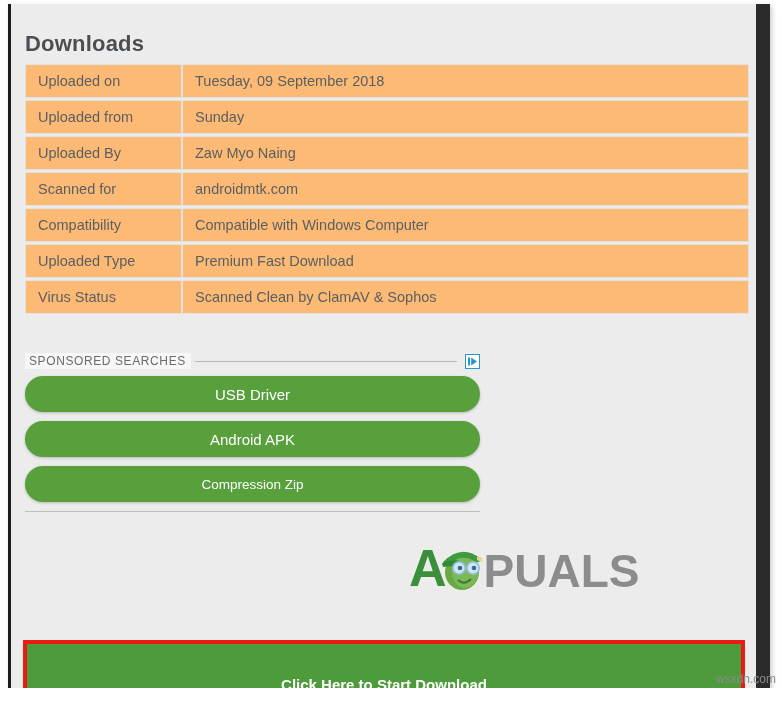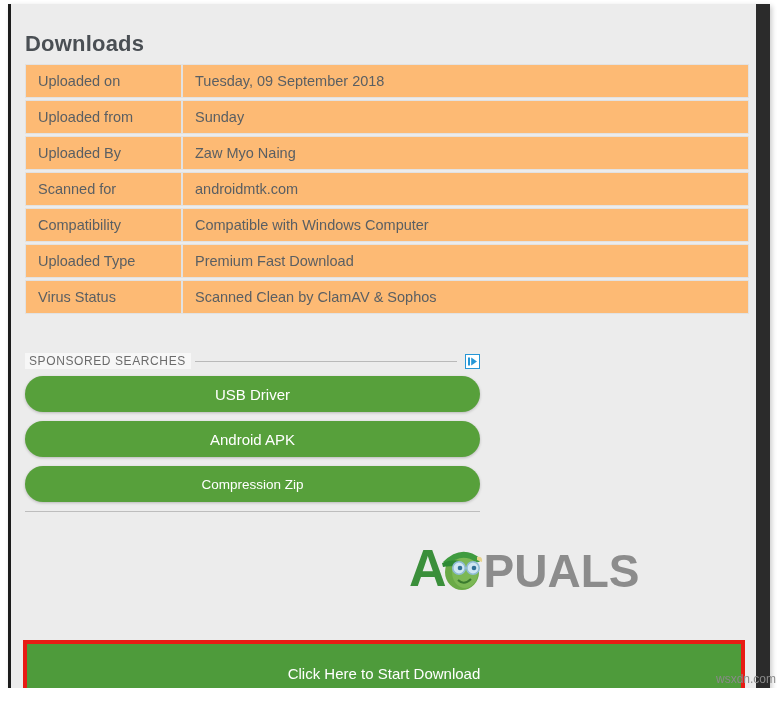--- a/index.html
+++ b/index.html
@@ -184,21 +184,22 @@
     width: 100%;
     height: 52px;
     background: #4e9b3b;
     border: none;
     color: #ffffff;
     font-size: 15px;
     font-family: "Liberation Sans", sans-serif;
     cursor: pointer;
     line-height: 52px;
     text-align: center;
-    padding: 4px;
+    padding: 15px;
+    font-weight: bold;
   }
 
   
   .wsxdn {
     position: absolute;
     right: 6px;
     bottom: 2px;
     font-size: 12px;
     color: #8a8a8a;
     font-family: "Liberation Sans", sans-serif;

